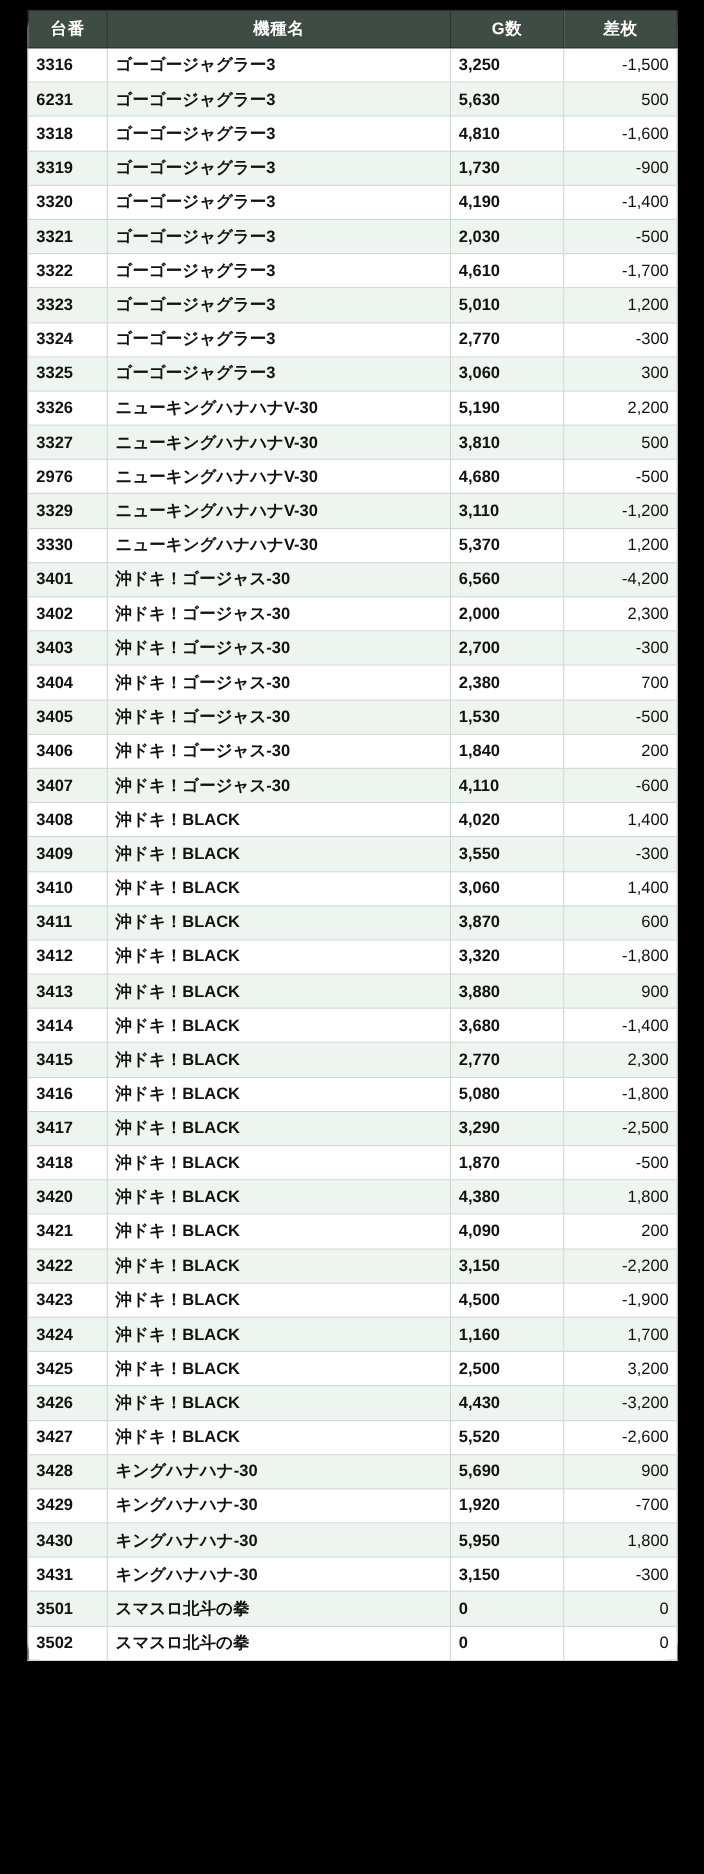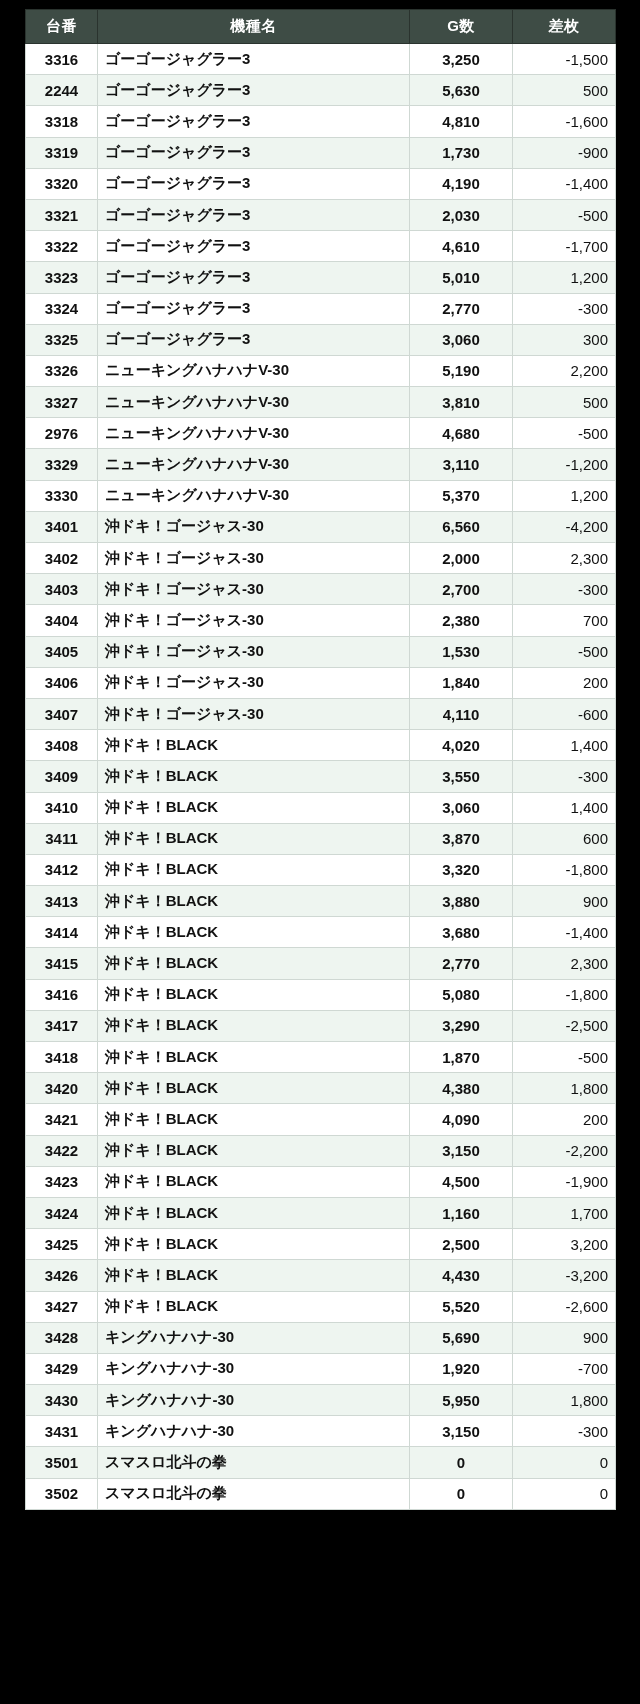--- a/index.html
+++ b/index.html
@@ -48,23 +48,23 @@
     border-bottom: 1px solid #cfd8d3;
     border-right: 1px solid #cfd8d3;
     padding: 0 7px;
     white-space: nowrap;
     overflow: hidden;
   }
   tbody tr td:first-child { border-left: 1px solid #cfd8d3; }
   tbody tr:nth-child(odd)  td { background: #ffffff; }
   tbody tr:nth-child(even) td { background: #eef5f0; }
 
-  td.col-no    { text-align: center; font-weight: bold; }
+  td.col-no    { text-align: left; font-weight: bold; }
   td.col-name  { text-align: left; font-weight: bold; }
-  td.col-games { text-align: center; font-weight: bold; }
+  td.col-games { text-align: left; font-weight: bold; }
   td.col-diff  { text-align: right; font-weight: normal; }
 </style>
 </head>
 <body>
 
 <div class="sheet">
   <table class="data-table">
     <colgroup>
       <col class="c-no">
       <col class="c-name">
@@ -80,21 +80,21 @@
       </tr>
     </thead>
     <tbody id="table-body">
         <tr>
           <td class="col-no">3316</td>
           <td class="col-name">ゴーゴージャグラー3</td>
           <td class="col-games">3,250</td>
           <td class="col-diff">-1,500</td>
         </tr>
         <tr>
-          <td class="col-no">2244</td>
+          <td class="col-no">6231</td>
           <td class="col-name">ゴーゴージャグラー3</td>
           <td class="col-games">5,630</td>
           <td class="col-diff">500</td>
         </tr>
         <tr>
           <td class="col-no">3318</td>
           <td class="col-name">ゴーゴージャグラー3</td>
           <td class="col-games">4,810</td>
           <td class="col-diff">-1,600</td>
         </tr>

